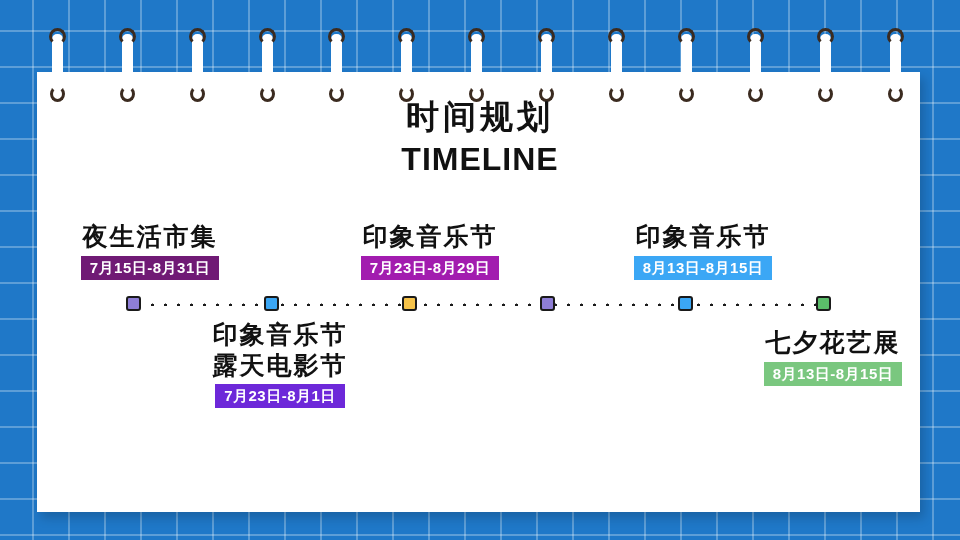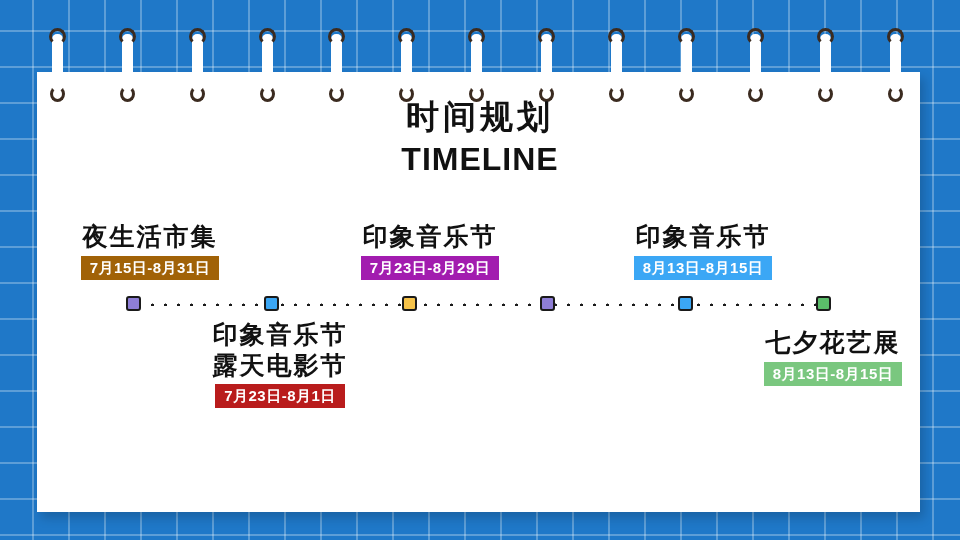--- a/index.html
+++ b/index.html
@@ -259,26 +259,26 @@
     <div class="marker" style="left: 20%; background: rgb(59, 167, 245);"></div>
     <div class="marker" style="left: 40%; background: rgb(246, 195, 74);"></div>
     <div class="marker" style="left: 60%; background: rgb(142, 126, 214);"></div>
     <div class="marker" style="left: 80%; background: rgb(59, 167, 245);"></div>
     <div class="marker" style="left: 100%; background: rgb(91, 189, 106);"></div>
   </div>
 
 <div id="events-layer">
     <div class="event" style="left: -10px; top: 222px;">
       <div class="ev-title">夜生活市集</div>
-      <div class="badge-row"><span class="badge" style="background: #a16207;">7月15日-8月31日</span></div>
+      <div class="badge-row"><span class="badge" style="background: #701a75;">7月15日-8月31日</span></div>
     </div>
     <div class="event" style="left: 120px; top: 320px;">
       <div class="ev-title">印象音乐节</div>
       <div class="ev-title">露天电影节</div>
-      <div class="badge-row"><span class="badge" style="background: #b91c1c;">7月23日-8月1日</span></div>
+      <div class="badge-row"><span class="badge" style="background: #6d28d9;">7月23日-8月1日</span></div>
     </div>
     <div class="event" style="left: 270px; top: 222px;">
       <div class="ev-title">印象音乐节</div>
       <div class="badge-row"><span class="badge" style="background: #a21caf;">7月23日-8月29日</span></div>
     </div>
     <div class="event" style="left: 404px; top: 328px;">
     </div>
     <div class="event" style="left: 543px; top: 222px;">
       <div class="ev-title">印象音乐节</div>
       <div class="badge-row"><span class="badge" style="background: rgb(59, 167, 245);">8月13日-8月15日</span></div>

